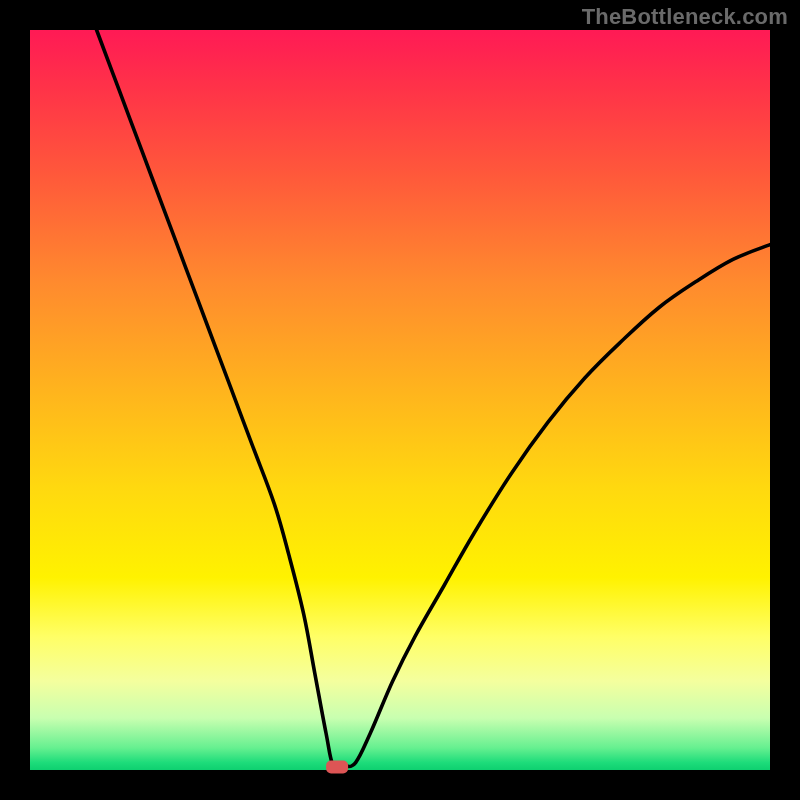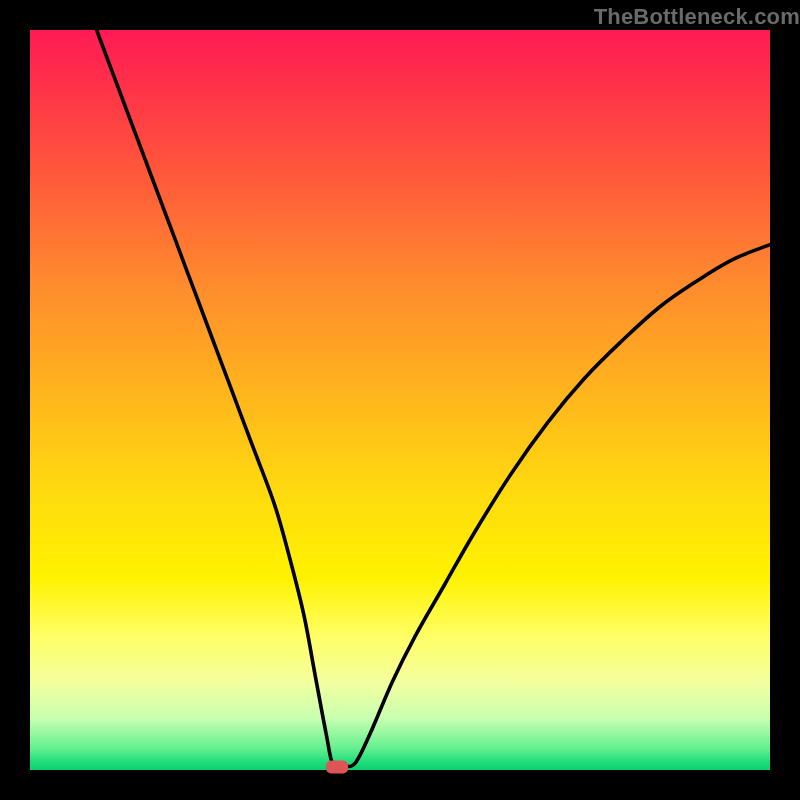--- a/index.html
+++ b/index.html
@@ -6,21 +6,21 @@
   html, body { width: 800px; height: 800px; overflow: hidden; background: #000; }
   .frame {
     position: relative;
     width: 800px;
     height: 800px;
     background: #000;
   }
   .watermark {
     position: absolute;
     top: 4px;
-    right: 0;
+    right: 12px;
     font-family: Arial, Helvetica, sans-serif;
     font-size: 22px;
     font-weight: bold;
     color: #6a6a6a;
     letter-spacing: 0.2px;
     z-index: 10;
   }
   .plot-area {
     position: absolute;
     left: 30px;

